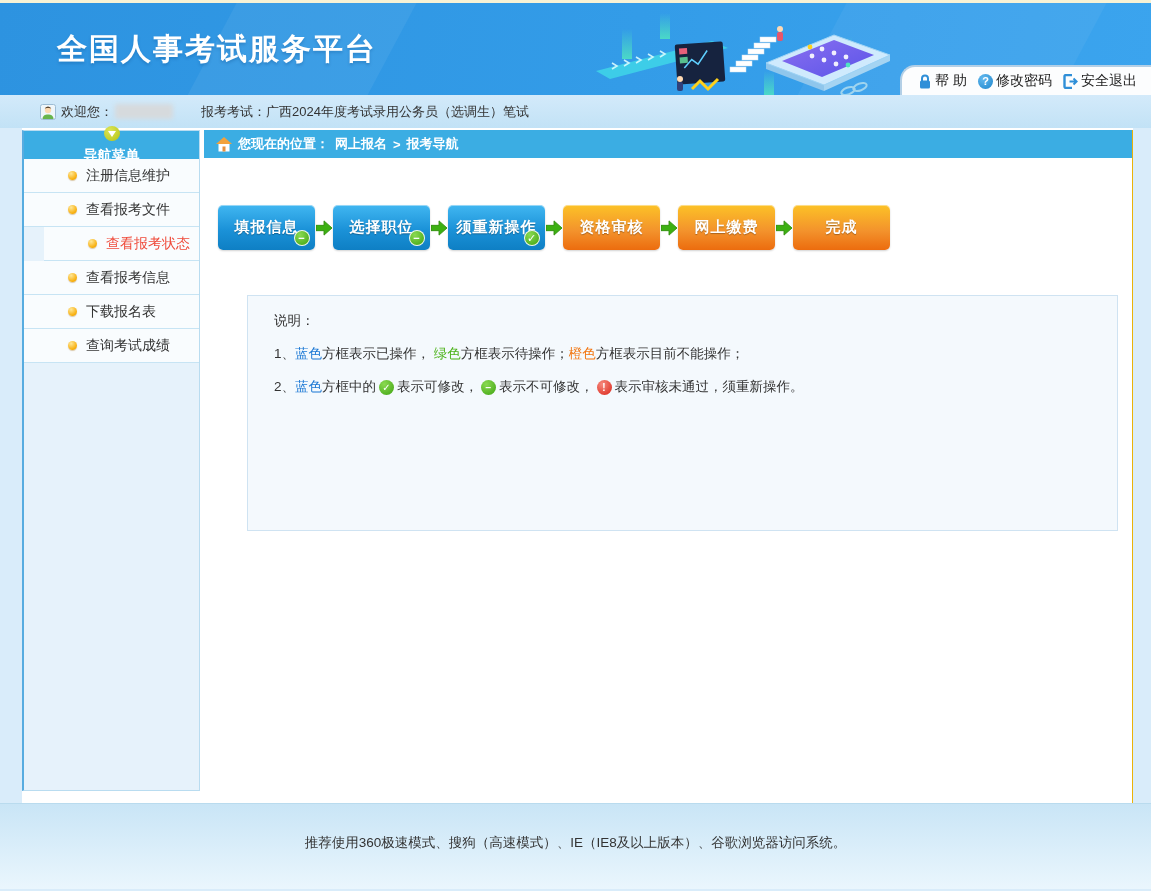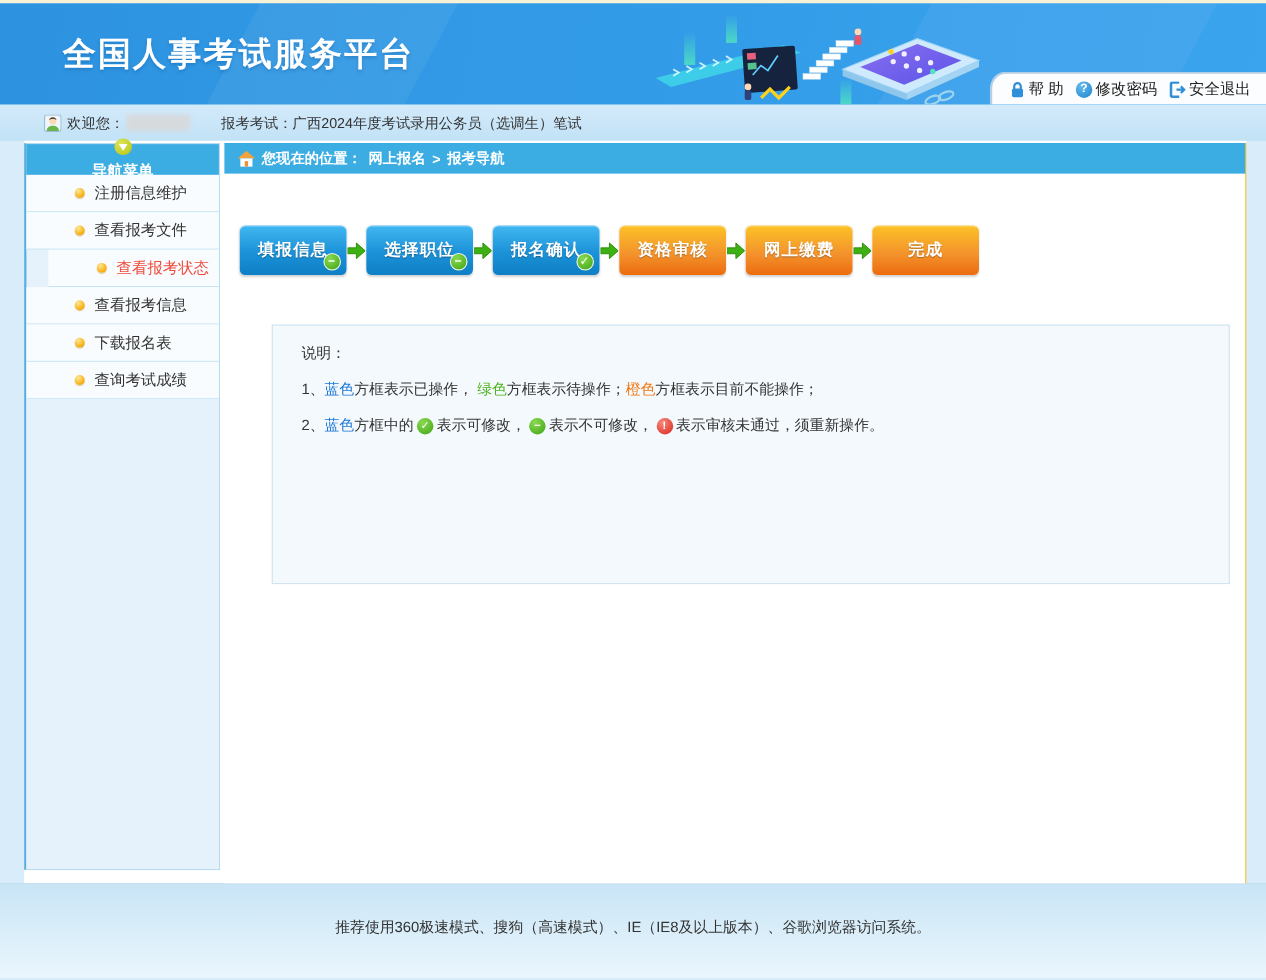--- a/index.html
+++ b/index.html
@@ -258,21 +258,21 @@
           <div class="step-btn step-blue">
             <span>选择职位</span>
             <span class="badge">−</span>
           </div>
           <span class="arrow-wrap">
             <svg width="16" height="16" viewBox="0 0 18 16">
                 <polygon points="0,5 9,5 9,0 18,8 9,16 9,11 0,11" fill="#3db012" stroke="#2f8d0b"></polygon>
               </svg>
           </span>
           <div class="step-btn step-blue">
-            <span>报名确认</span>
+            <span>须重新操作</span>
             <span class="badge">✓</span>
           </div>
           <span class="arrow-wrap">
             <svg width="16" height="16" viewBox="0 0 18 16">
                 <polygon points="0,5 9,5 9,0 18,8 9,16 9,11 0,11" fill="#3db012" stroke="#2f8d0b"></polygon>
               </svg>
           </span>
           <div class="step-btn step-orange">
             <span>资格审核</span>
           </div>

